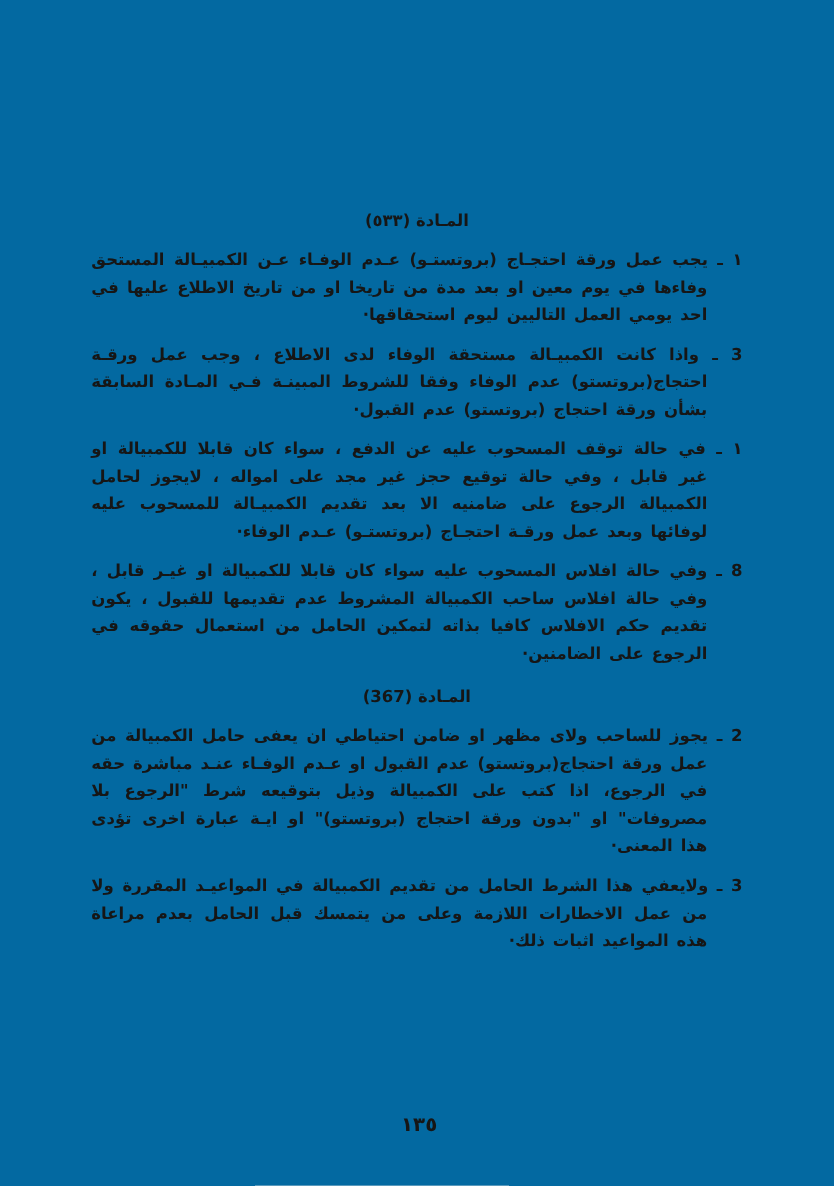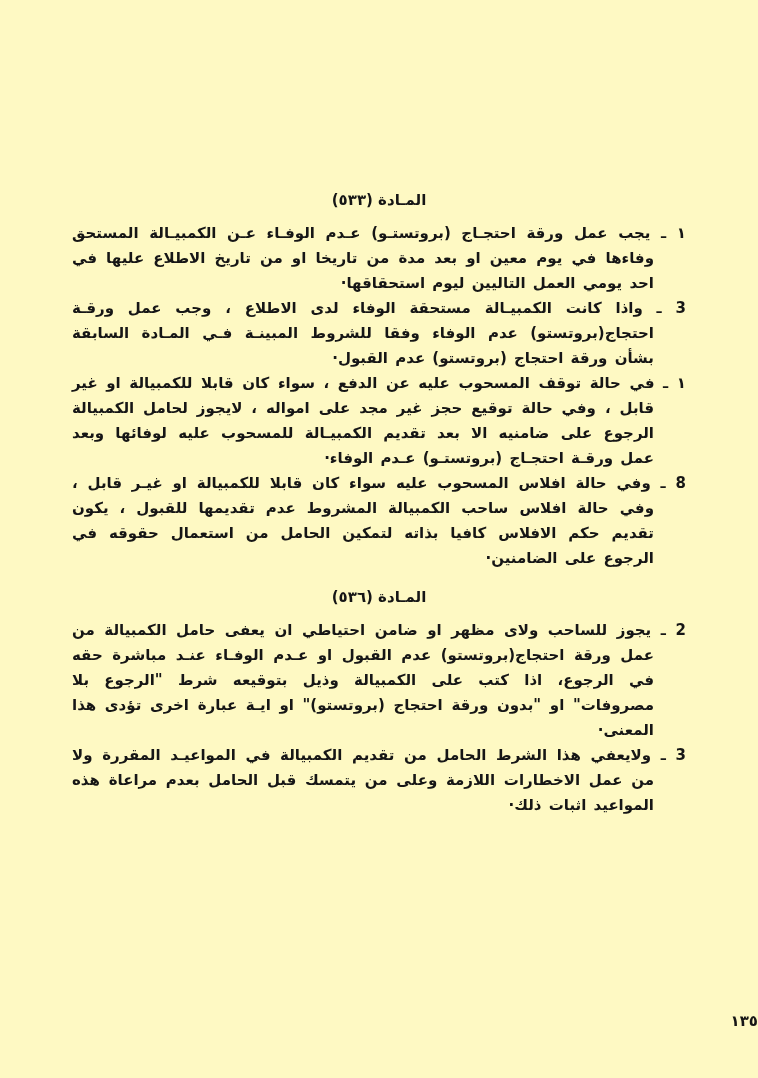--- a/index.html
+++ b/index.html
@@ -5,21 +5,21 @@
   html, body {
     margin: 0;
     padding: 0;
     background: #e8e8e8;
   }
   .page {
     position: relative;
     width: 758px;
     height: 1078px;
     margin: 0 auto;
-    background: #fef9c3;
+    background: #0369a1;
     overflow: hidden;
     font-family: "DejaVu Sans", sans-serif;
     color: #161616;
   }
   .content {
     position: absolute;
     top: 188px;
     right: 72px;
     left: 72px;
     direction: rtl;
@@ -35,35 +35,36 @@
   .article:first-child .article-title {
     margin-top: 0;
   }
   .para {
     font-size: 15px;
     font-weight: 700;
     line-height: 25px;
     text-align: justify;
     text-justify: inter-word;
     word-spacing: 2px;
-    margin: 0;
+    margin: 11px;
   }
   .para.numbered {
     padding-right: 32px;
     text-indent: -32px; 
   }
   .para.indented {
     text-indent: 44px; 
   }
   .page-number {
     position: absolute;
     top: 1012px;
     left: 4px;
     right: 0;
-    font-size: 15px;
+    text-align: center;
+    font-size: 18px;
     font-weight: 700;
     direction: rtl;
   }
 </style>
 </head>
 <body>
 
 <div class="page">
   <div class="content">
 
@@ -75,21 +76,21 @@
 
     <section class="article">
     </section>
 
     <section class="article">
       <p class="para numbered">١ ـ في حالة توقف المسحوب عليه عن الدفع ، سواء كان قابلا للكمبيالة او غير قابل ، وفي حالة توقيع حجز غير مجد على امواله ، لايجوز لحامل الكمبيالة الرجوع على ضامنيه الا بعد تقديم الكمبيـالة للمسحوب عليه لوفائها وبعد عمل ورقـة احتجـاج (بروتستـو) عـدم الوفاء·</p>
       <p class="para numbered">8 ـ وفي حالة افلاس المسحوب عليه سواء كان قابلا للكمبيالة او غيـر قابل ، وفي حالة افلاس ساحب الكمبيالة المشروط عدم تقديمها للقبول ، يكون تقديم حكم الافلاس كافيا بذاته لتمكين الحامل من استعمال حقوقه في الرجوع على الضامنين·</p>
     </section>
 
     <section class="article">
-      <h2 class="article-title">المـادة (٥٣٦)</h2>
+      <h2 class="article-title">المـادة (367)</h2>
       <p class="para numbered">2 ـ يجوز للساحب ولاى مظهر او ضامن احتياطي ان يعفى حامل الكمبيالة من عمل ورقة احتجاج(بروتستو) عدم القبول او عـدم الوفـاء عنـد مباشرة حقه في الرجوع، اذا كتب على الكمبيالة وذيل بتوقيعه شرط "الرجوع بلا مصروفات" او "بدون ورقة احتجاج (بروتستو)" او ايـة عبارة اخرى تؤدى هذا المعنى·</p>
       <p class="para numbered">3 ـ ولايعفي هذا الشرط الحامل من تقديم الكمبيالة في المواعيـد المقررة ولا من عمل الاخطارات اللازمة وعلى من يتمسك قبل الحامل بعدم مراعاة هذه المواعيد اثبات ذلك·</p>
     </section>
 
   </div>
 
   <div class="page-number">١٣٥</div>
 </div>
 
 </body></html>

